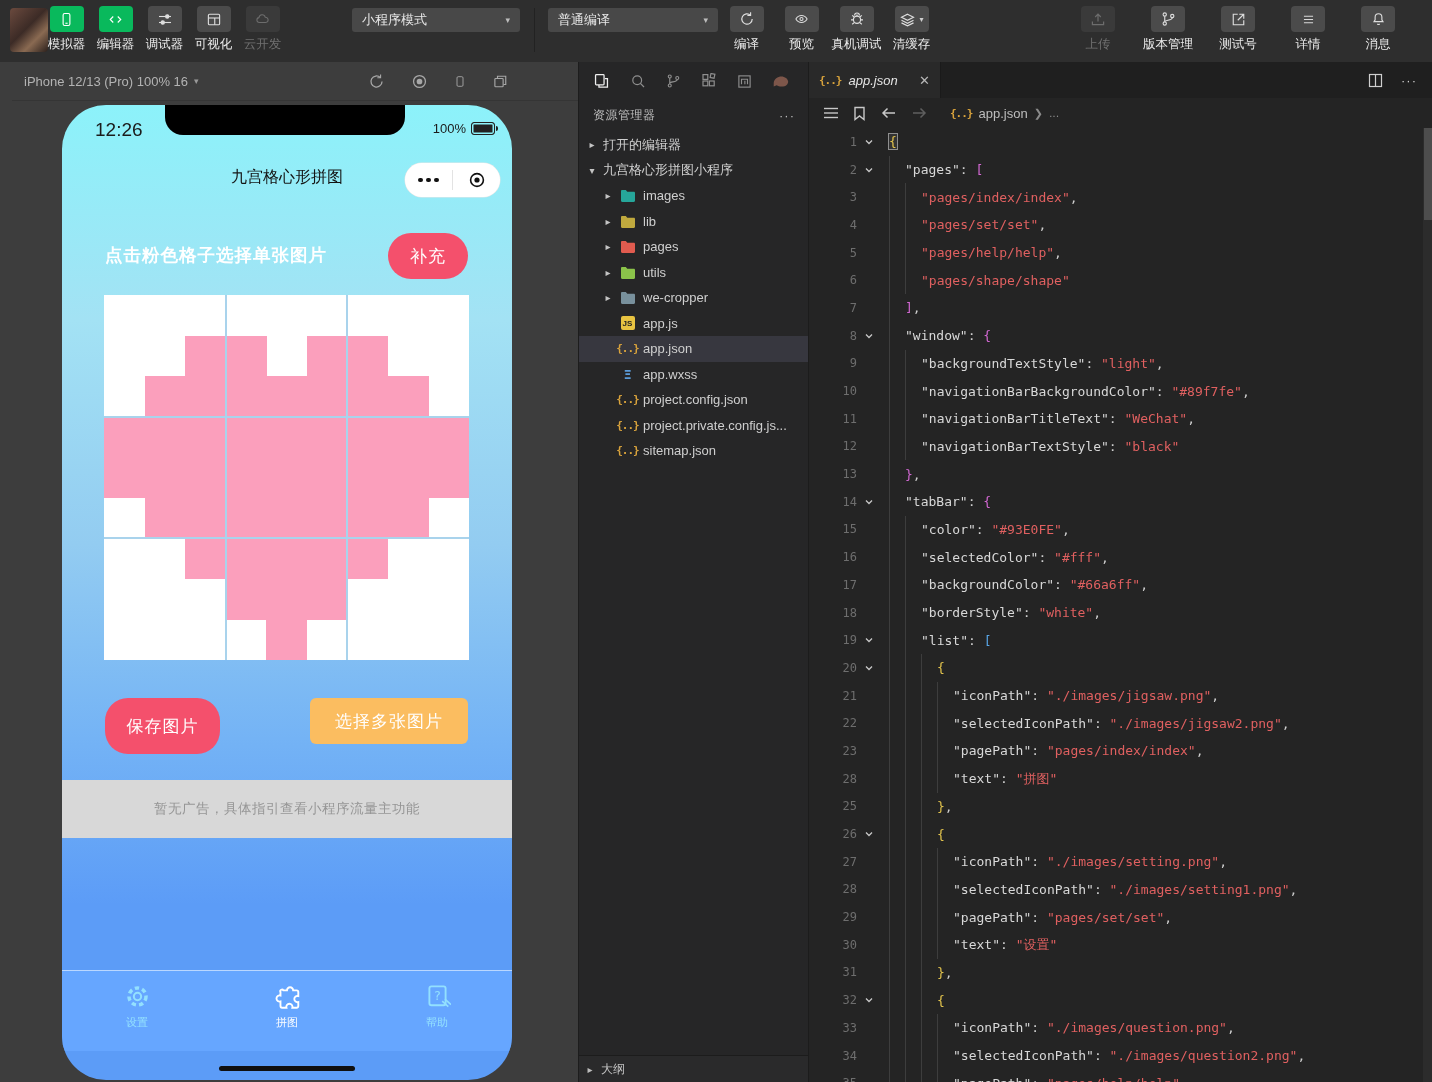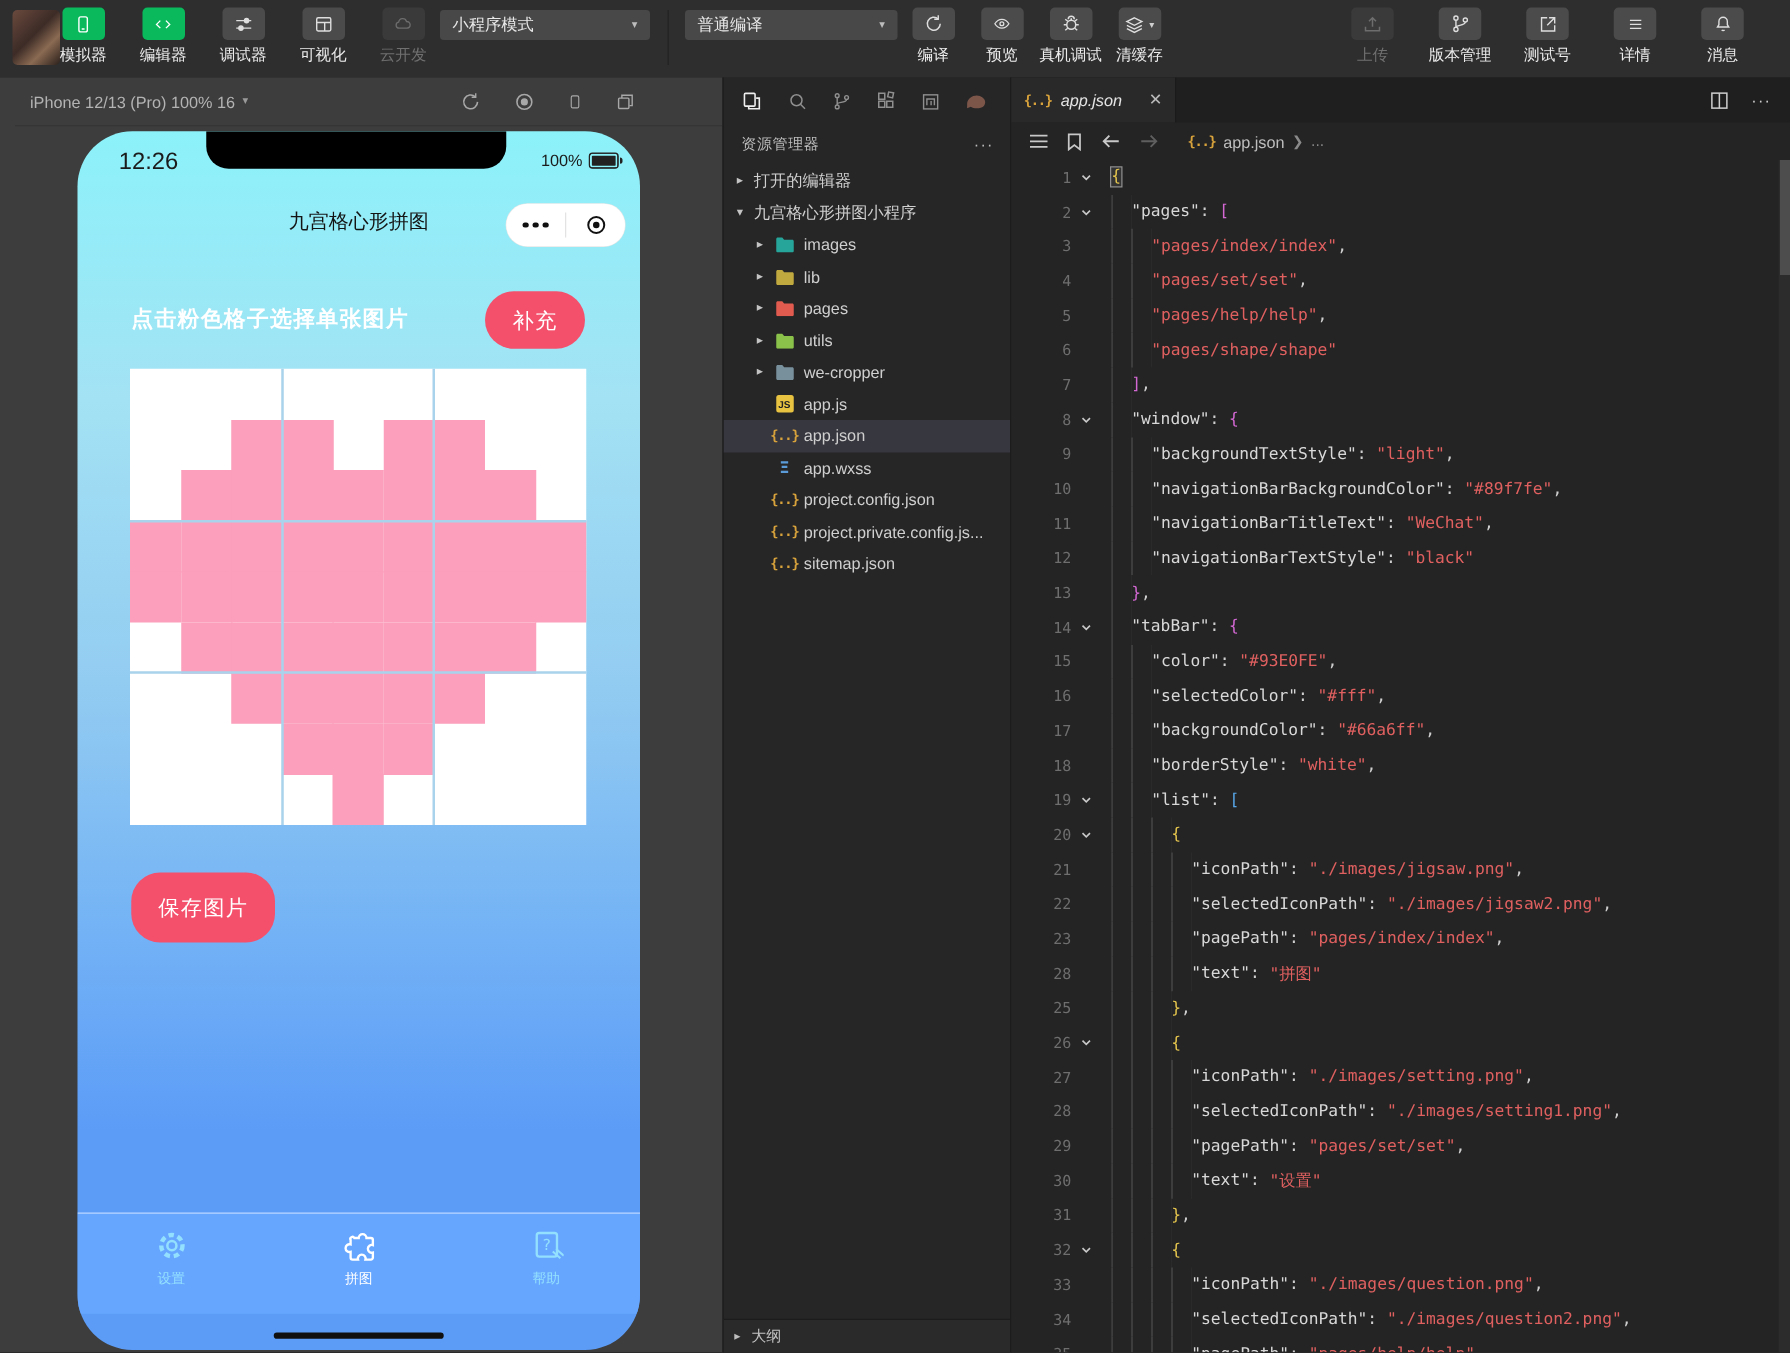--- a/index.html
+++ b/index.html
@@ -8,21 +8,21 @@
   
   #toolbar{position:absolute;left:0;top:0;width:1432px;height:62px;background:#2e2e2e;border-bottom:1px solid #232323;}
   .avatar{position:absolute;left:10px;top:8px;width:38px;height:44px;border-radius:4px;
           background:linear-gradient(135deg,#6b4a3e 0%,#3c2b26 45%,#8a6a52 70%,#2b201c 100%);}
   .tb-btn{display:flex;flex-direction:column;align-items:center;width:49px;cursor:pointer;}
   .tb-btn .box{width:34px;height:26px;border-radius:4px;background:#4b4b4b;display:flex;align-items:center;justify-content:center;color:#dedede;}
   .tb-btn.active .box{background:#09b95c;color:#fff;}
   .tb-btn.disabled .box{background:#3a3a3a;color:#6d6d6d;}
   .tb-btn .lbl{margin-top:4px;font-size:12.5px;color:#ececec;white-space:nowrap;}
   .tb-btn.disabled .lbl{color:#707070;}
-  #tb-left-buttons{position:absolute;left:42px;top:6px;display:flex;gap:15px;align-items:flex-end;}
+  #tb-left-buttons{position:absolute;left:42px;top:6px;display:flex;align-items:flex-end;}
   .tb-select{position:absolute;top:8px;height:24px;background:#484848;border-radius:3px;display:flex;align-items:center;
              padding:0 10px;font-size:13px;color:#e8e8e8;cursor:pointer;}
   .tb-select .caret{margin-left:auto;color:#bdbdbd;font-size:9px;padding-left:10px;font-family:"DejaVu Sans",sans-serif;}
   #sel-mode{left:352px;width:148px;}
   #sel-compile{left:548px;width:150px;}
   .tb-sep{position:absolute;left:534px;top:8px;width:1px;height:44px;background:#222;}
   #tb-actions{position:absolute;left:722px;top:6px;display:flex;gap:6px;}
   #tb-right{position:absolute;right:26px;top:6px;display:flex;gap:14px;}
   #tb-right .tb-btn{width:56px;}
   .caret-mini{font-size:8px;margin-left:3px;color:#cfcfcf;font-family:"DejaVu Sans",sans-serif;}
@@ -375,20 +375,22 @@
           <div class="cell" style="left: 121.667px; top: 283.889px; width: 41.0556px; height: 41.0556px; background: rgb(251, 159, 188);"></div>
           <div class="cell" style="left: 162.222px; top: 283.889px; width: 41.0556px; height: 41.0556px; background: rgb(251, 159, 188);"></div>
           <div class="cell" style="left: 202.778px; top: 283.889px; width: 41.0556px; height: 41.0556px; background: rgb(251, 159, 188);"></div>
           <div class="cell" style="left: 162.222px; top: 324.444px; width: 41.0556px; height: 41.0556px; background: rgb(251, 159, 188);"></div>
           <div class="gl" style="left: 120.667px; top: 0px; width: 2px; height: 365px; background: rgb(169, 211, 236);"></div>
           <div class="gl" style="top: 120.667px; left: 0px; height: 2px; width: 365px; background: rgb(169, 211, 236);"></div>
           <div class="gl" style="left: 242.333px; top: 0px; width: 2px; height: 365px; background: rgb(169, 211, 236);"></div>
           <div class="gl" style="top: 242.333px; left: 0px; height: 2px; width: 365px; background: rgb(169, 211, 236);"></div>
         </div>
       <span class="btn-save">保存图片</span>
+      <span class="btn-multi">选择多张图片</span>
+      <div class="ad-bar">暂无广告，具体指引查看小程序流量主功能</div>
       <div id="ptabs">
           <div class="ptab">
             <span class="picon">
               <svg width="27" height="27" viewBox="0 0 20 20" fill="none" stroke="currentColor" stroke-width="1.5">
                 <circle cx="10" cy="10" r="6.3" stroke-width="2.6" stroke-dasharray="3.2 2.3"></circle>
                 <circle cx="10" cy="10" r="2.7" stroke-width="1.5"></circle>
               </svg>
             </span>
             <span class="plbl">设置</span>
           </div>

